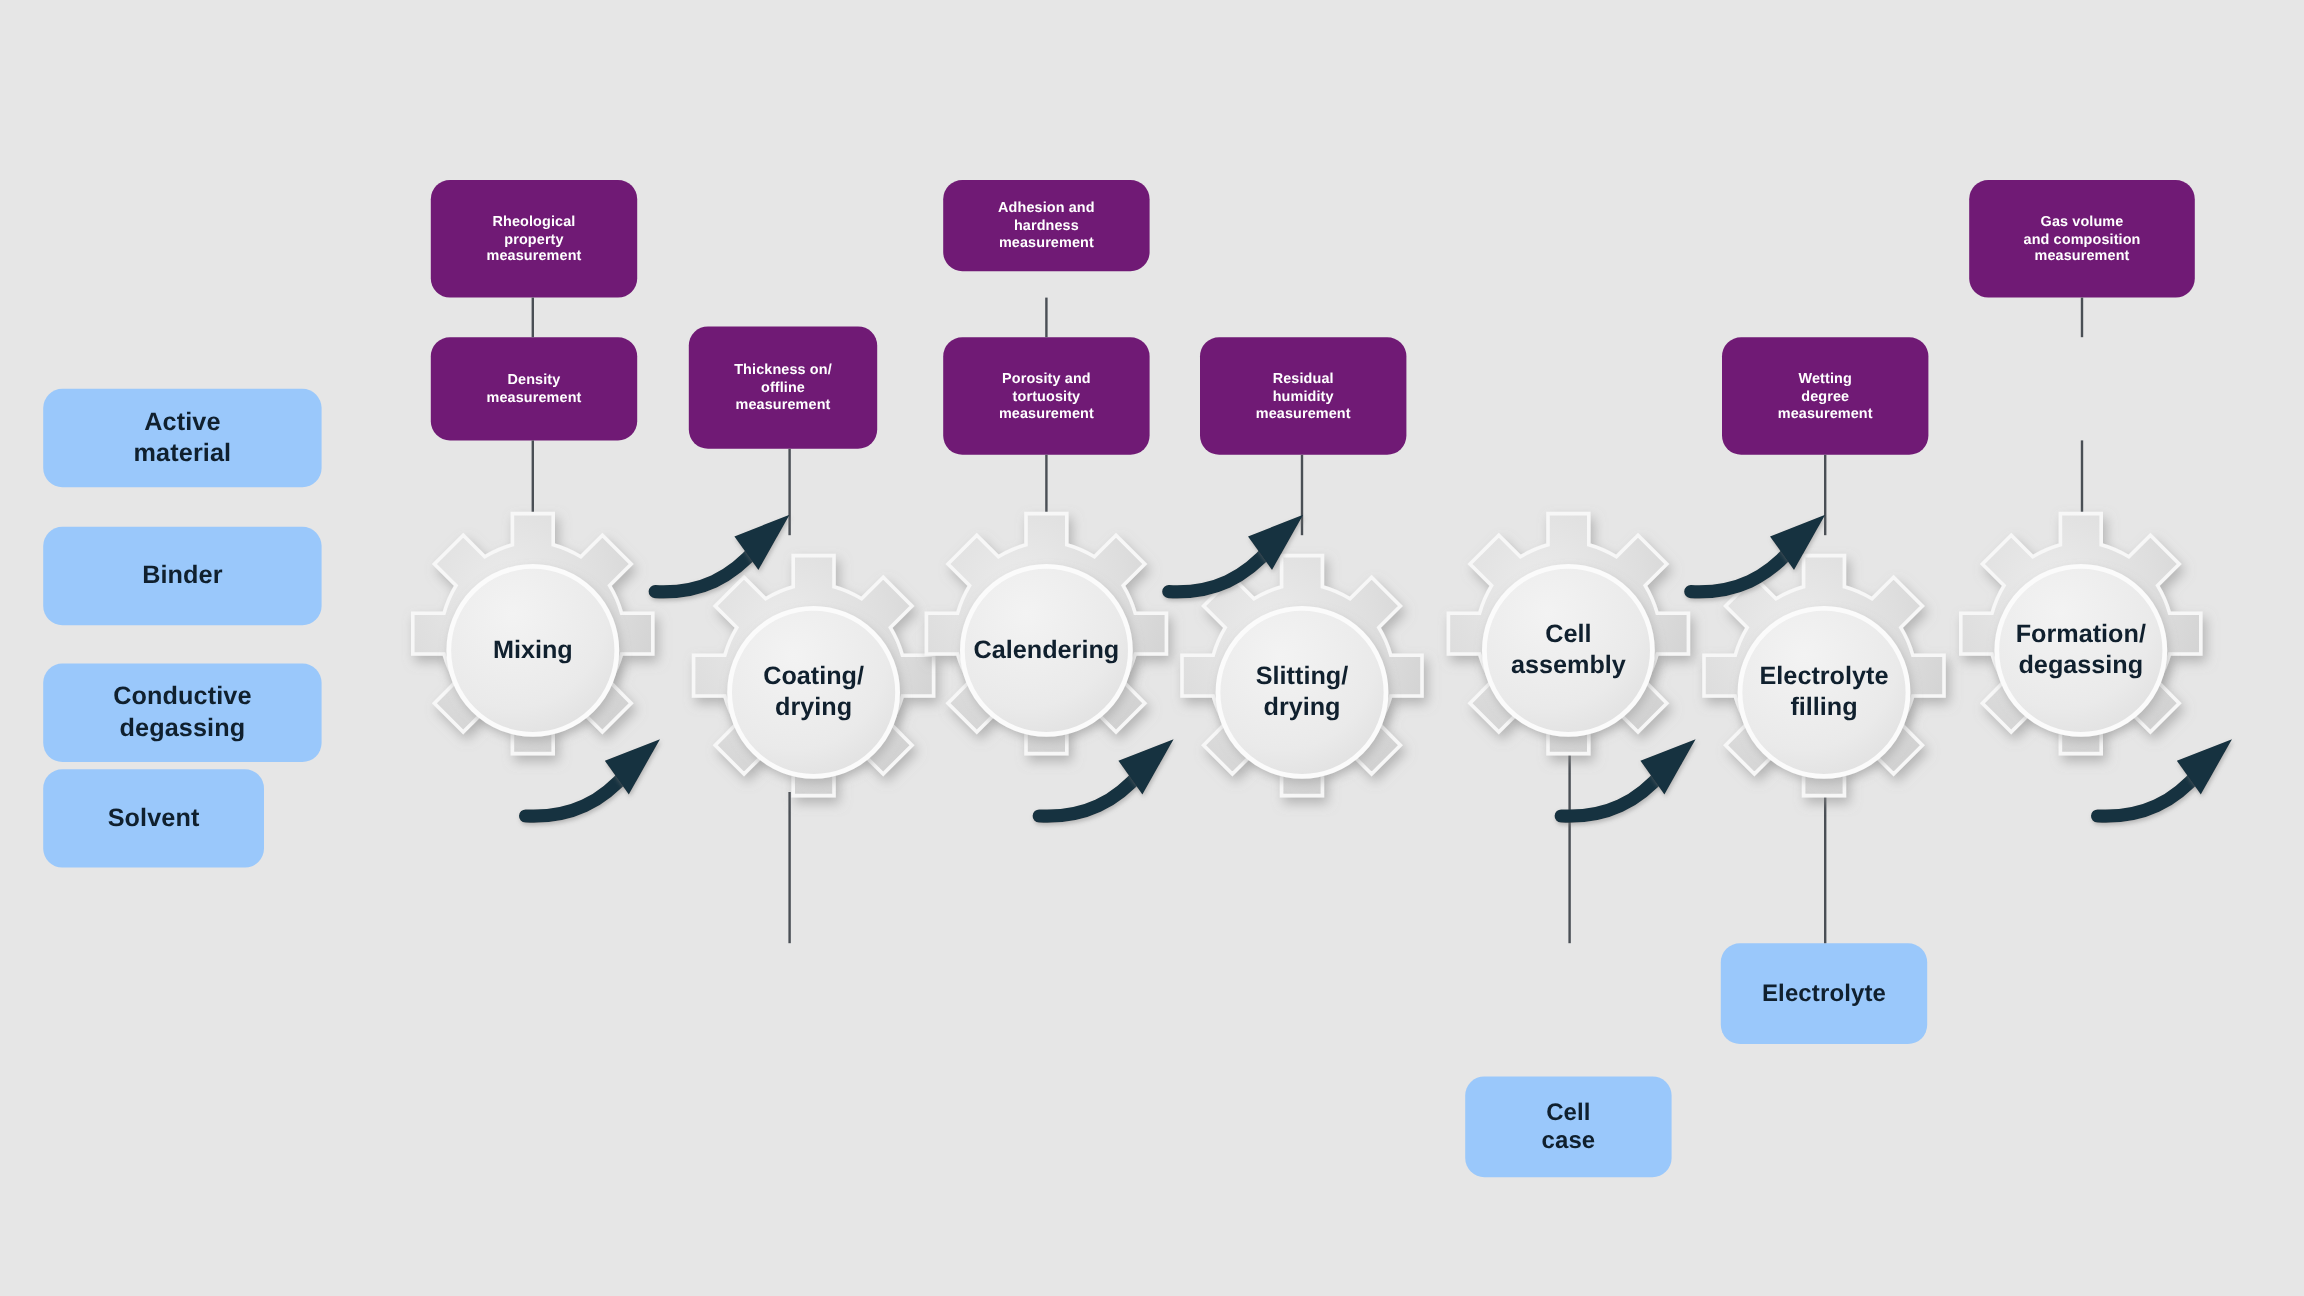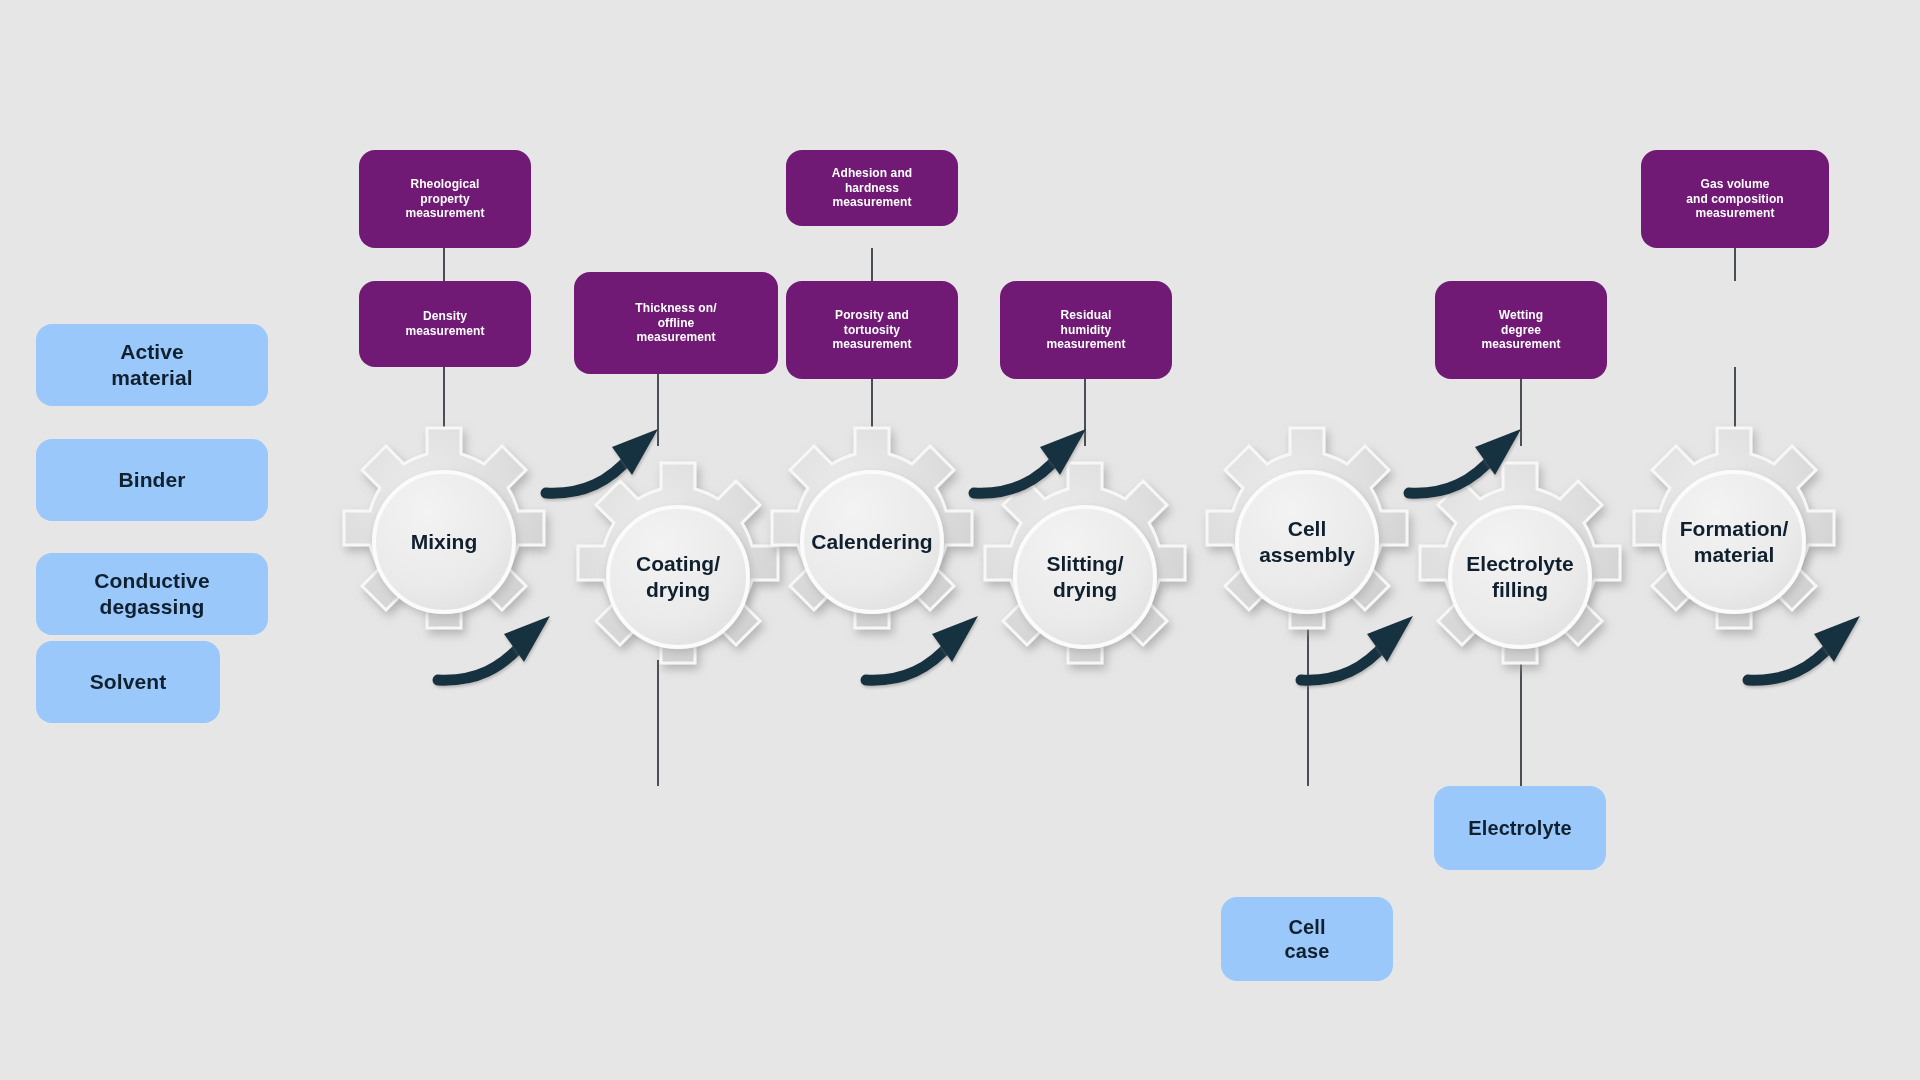--- a/index.html
+++ b/index.html
@@ -108,21 +108,21 @@
 
   <div class="box measure" style="left:359px; top:150px; width:172px; height:98px;">Rheological
 property
 measurement</div>
   <div class="connector" style="left:443px; top:248px; height:33px;"></div>
 
   <div class="box measure" style="left:359px; top:281px; width:172px; height:86px;">Density
 measurement</div>
   <div class="connector" style="left:443px; top:367px; height:60px;"></div>
 
-  <div class="box measure" style="left:574px; top:272px; width:204px; height:102px;">Thickness on/
+  <div class="box measure" style="left:574px; top:272px; width:157px; height:102px;">Thickness on/
 offline
 measurement</div>
   <div class="connector" style="left:657px; top:374px; height:72px;"></div>
 
   <div class="box measure" style="left:786px; top:150px; width:172px; height:76px;">Adhesion and
 hardness
 measurement</div>
   <div class="connector" style="left:871px; top:248px; height:33px;"></div>
 
   <div class="box measure" style="left:786px; top:281px; width:172px; height:98px;">Porosity and
@@ -246,21 +246,21 @@
   </div>
 
   <div class="gear-wrap" style="left:1612px; top:420px; width:244px; height:244px;">
     <svg viewBox="0 0 244 244" width="244" height="244">
       <g filter="url(#gearShadow)">
         <path d="M122 8 l17 0 l0 26 a92 92 0 0 1 23 10 l18 -18 l24 24 l-18 18 a92 92 0 0 1 10 23 l26 0 l0 34 l-26 0 a92 92 0 0 1 -10 23 l18 18 l-24 24 l-18 -18 a92 92 0 0 1 -23 10 l0 26 l-34 0 l0 -26 a92 92 0 0 1 -23 -10 l-18 18 l-24 -24 l18 -18 a92 92 0 0 1 -10 -23 l-26 0 l0 -34 l26 0 a92 92 0 0 1 10 -23 l-18 -18 l24 -24 l18 18 a92 92 0 0 1 23 -10 l0 -26 z" fill="url(#gearBodyGrad)" stroke="#f7f7f7" stroke-width="3"></path>
       </g>
       <circle cx="122" cy="122" r="70" fill="url(#hubGrad)" stroke="#fbfbfb" stroke-width="4" filter="url(#hubShadow)"></circle>
     </svg>
     <div class="gear-label">Formation/
-material</div>
+degassing</div>
   </div>
 
   <div class="arrow" style="left:432px; top:612px; width:140px; height:80px;">
     <svg viewBox="0 0 140 80" width="140" height="80">
       <g filter="url(#arrowShadow)" fill="none" stroke="#16323f" stroke-width="11" stroke-linecap="round">
         <path d="M6 68 C 44 70 70 56 92 30"></path>
       </g>
       <path d="M118 4 L92 50 L72 22 Z" fill="#16323f" filter="url(#arrowShadow)"></path>
     </svg>
   </div>

